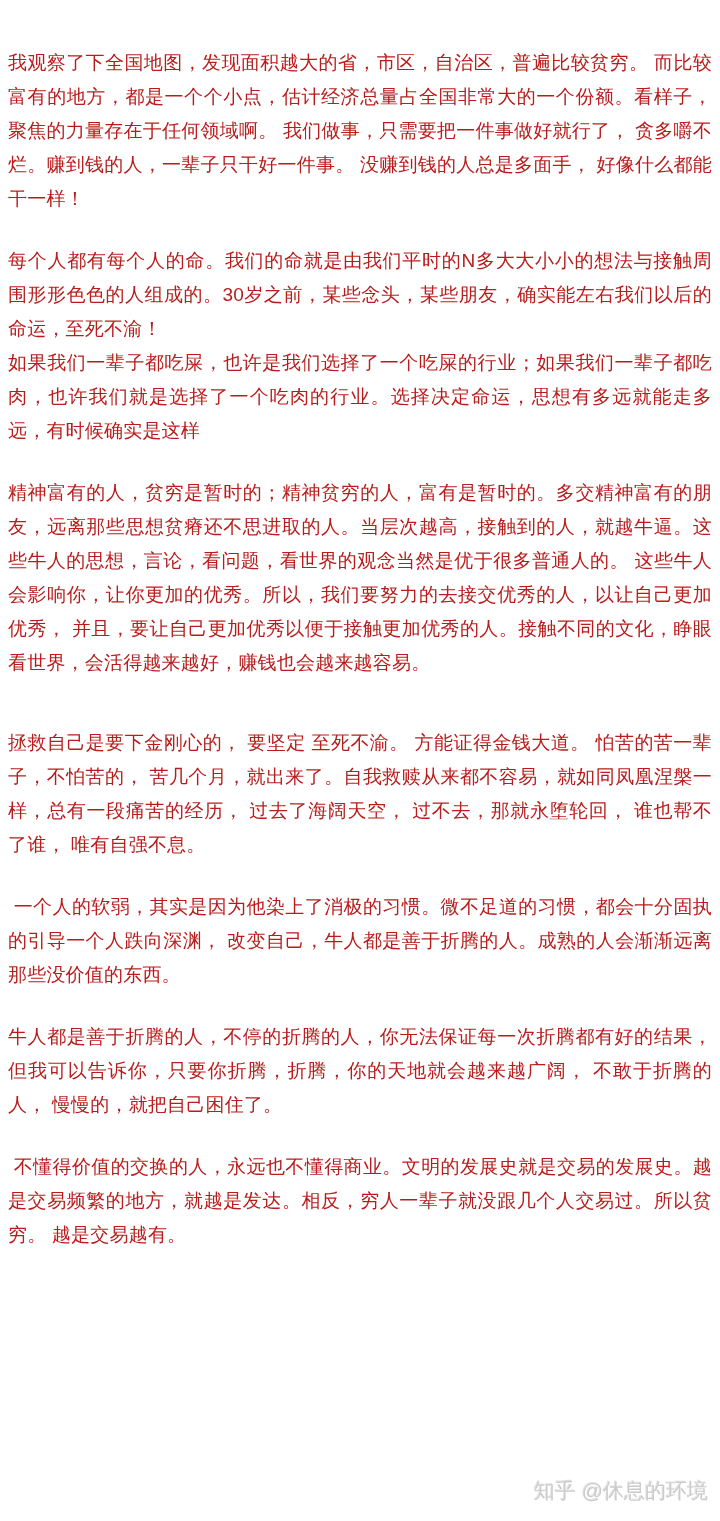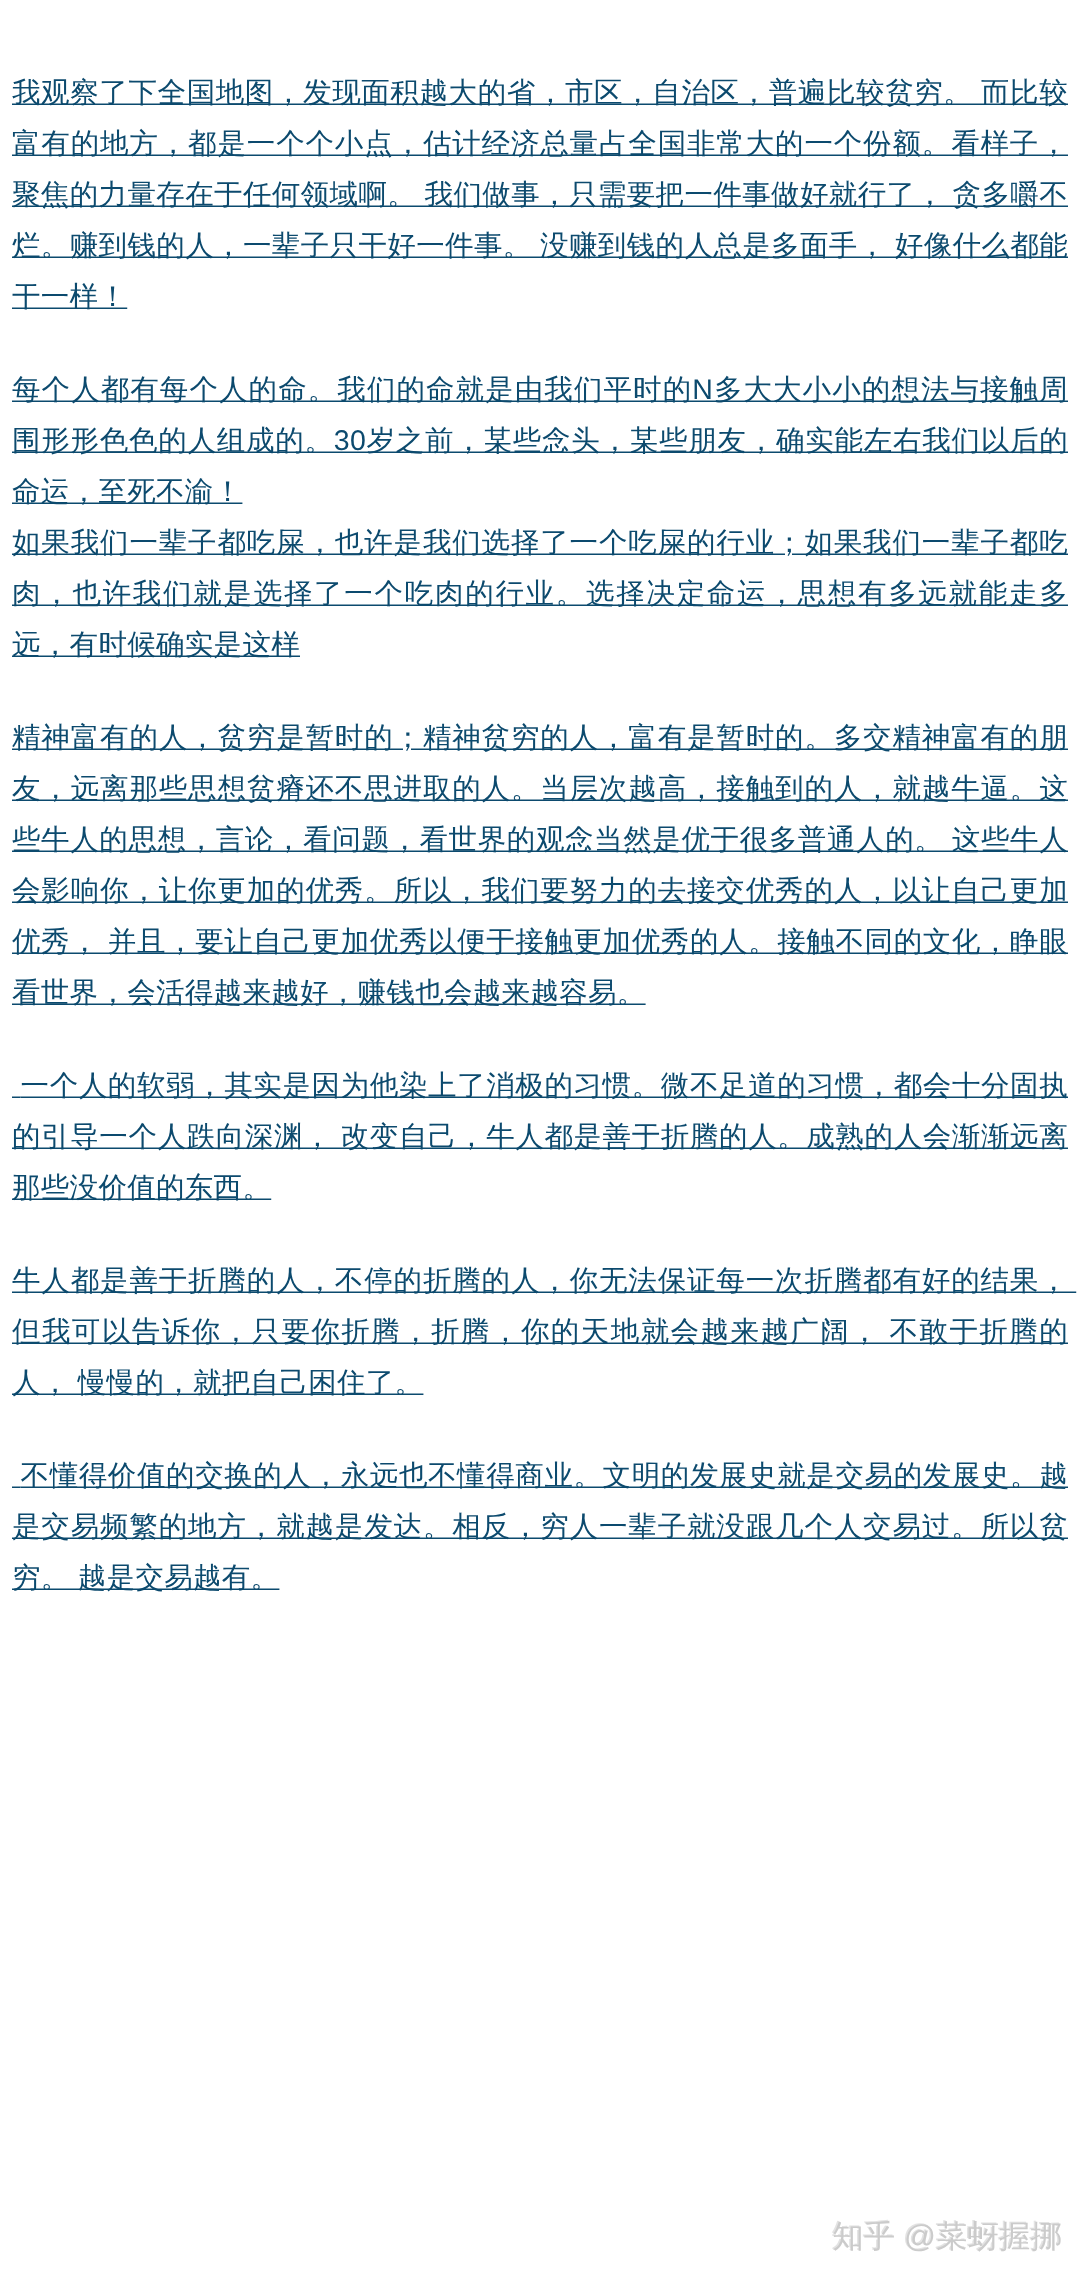--- a/index.html
+++ b/index.html
@@ -16,26 +16,25 @@
   }
   .article {
     box-sizing: border-box;
     width: 720px;
     padding: 46px 8px 0 8px;
   }
   .article p {
     margin: 28px 0 0 0;
     font-size: 19px;
     line-height: 34px;
-    color: #0c4a6e;
+    color: #b91c1c;
     letter-spacing: 0.2px;
     white-space: pre-wrap;
     text-align: justify;
     text-justify: inter-ideograph;
-    text-decoration: underline;
   }
   .article p:first-child {
     margin-top: 0;
   }
   .article p.gap-none {
     margin-top: 0;
   }
   .article p.gap-large {
     margin-top: 46px;
   }
@@ -51,18 +50,19 @@
   }
 </style>
 </head>
 <body>
 
 <div class="article">
   <p>我观察了下全国地图，发现面积越大的省，市区，自治区，普遍比较贫穷。 而比较富有的地方，都是一个个小点，估计经济总量占全国非常大的一个份额。看样子，聚焦的力量存在于任何领域啊。 我们做事，只需要把一件事做好就行了， 贪多嚼不烂。赚到钱的人，一辈子只干好一件事。 没赚到钱的人总是多面手， 好像什么都能干一样！</p>
   <p>每个人都有每个人的命。我们的命就是由我们平时的N多大大小小的想法与接触周围形形色色的人组成的。30岁之前，某些念头，某些朋友，确实能左右我们以后的命运，至死不渝！</p>
   <p class="gap-none">如果我们一辈子都吃屎，也许是我们选择了一个吃屎的行业；如果我们一辈子都吃肉，也许我们就是选择了一个吃肉的行业。选择决定命运，思想有多远就能走多远，有时候确实是这样</p>
   <p>精神富有的人，贫穷是暂时的；精神贫穷的人，富有是暂时的。多交精神富有的朋友，远离那些思想贫瘠还不思进取的人。当层次越高，接触到的人，就越牛逼。这些牛人的思想，言论，看问题，看世界的观念当然是优于很多普通人的。 这些牛人会影响你，让你更加的优秀。所以，我们要努力的去接交优秀的人，以让自己更加优秀， 并且，要让自己更加优秀以便于接触更加优秀的人。接触不同的文化，睁眼看世界，会活得越来越好，赚钱也会越来越容易。</p>
+  <p class="gap-large">拯救自己是要下金刚心的， 要坚定 至死不渝。 方能证得金钱大道。 怕苦的苦一辈子，不怕苦的， 苦几个月，就出来了。自我救赎从来都不容易，就如同凤凰涅槃一样，总有一段痛苦的经历， 过去了海阔天空， 过不去，那就永堕轮回， 谁也帮不了谁， 唯有自强不息。</p>
   <p> 一个人的软弱，其实是因为他染上了消极的习惯。微不足道的习惯，都会十分固执的引导一个人跌向深渊， 改变自己，牛人都是善于折腾的人。成熟的人会渐渐远离那些没价值的东西。</p>
   <p>牛人都是善于折腾的人，不停的折腾的人，你无法保证每一次折腾都有好的结果， 但我可以告诉你，只要你折腾，折腾，你的天地就会越来越广阔， 不敢于折腾的人， 慢慢的，就把自己困住了。</p>
   <p> 不懂得价值的交换的人，永远也不懂得商业。文明的发展史就是交易的发展史。越是交易频繁的地方，就越是发达。相反，穷人一辈子就没跟几个人交易过。所以贫穷。 越是交易越有。</p>
 </div>
 
-<div class="watermark">知乎 @菜蚜握挪</div>
+<div class="watermark">知乎 @休息的环境</div>
 
 </body></html>

